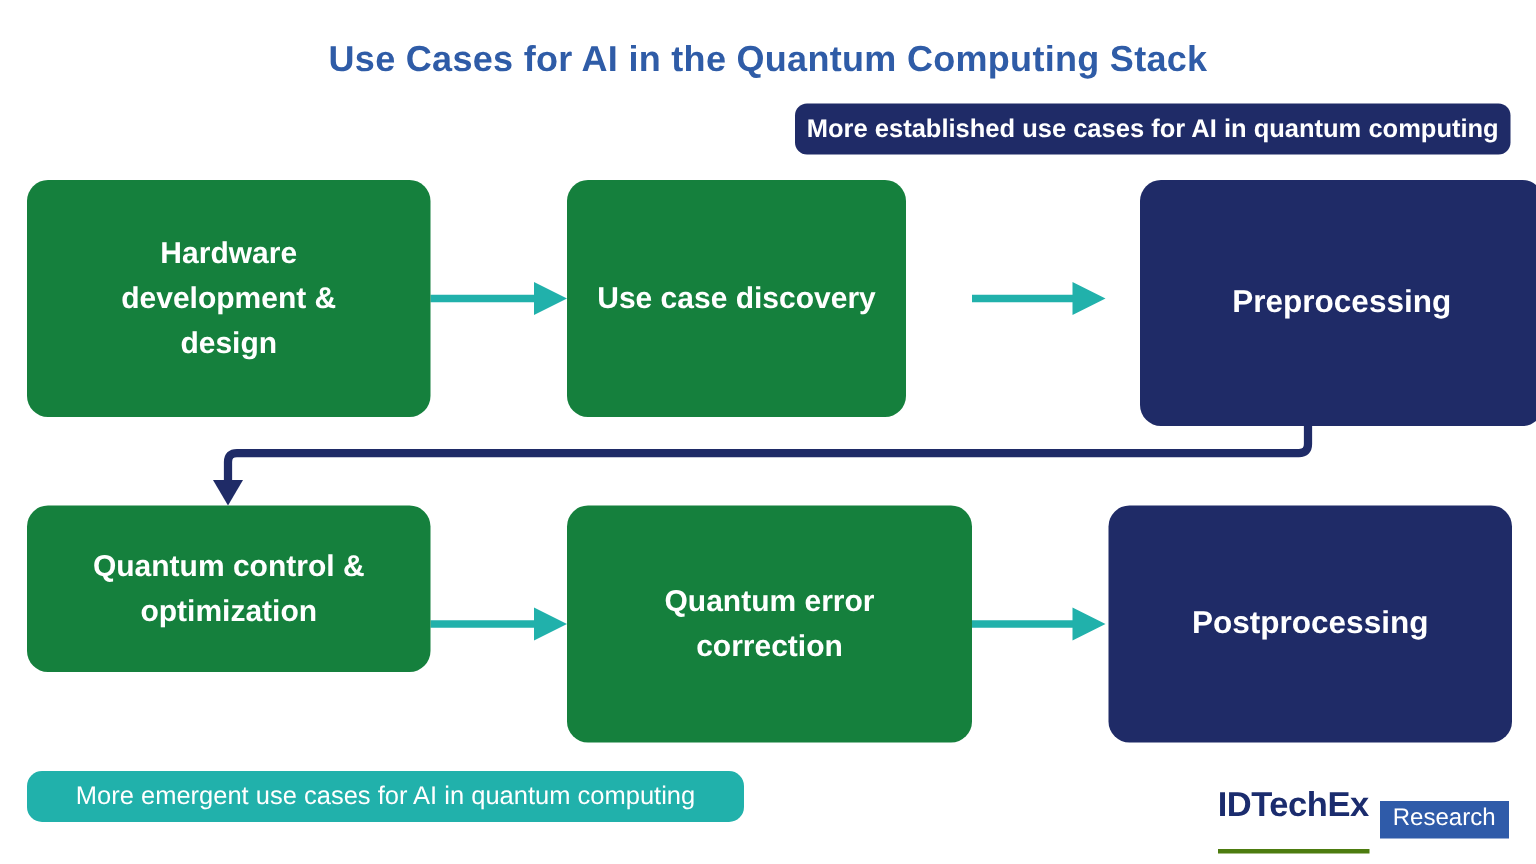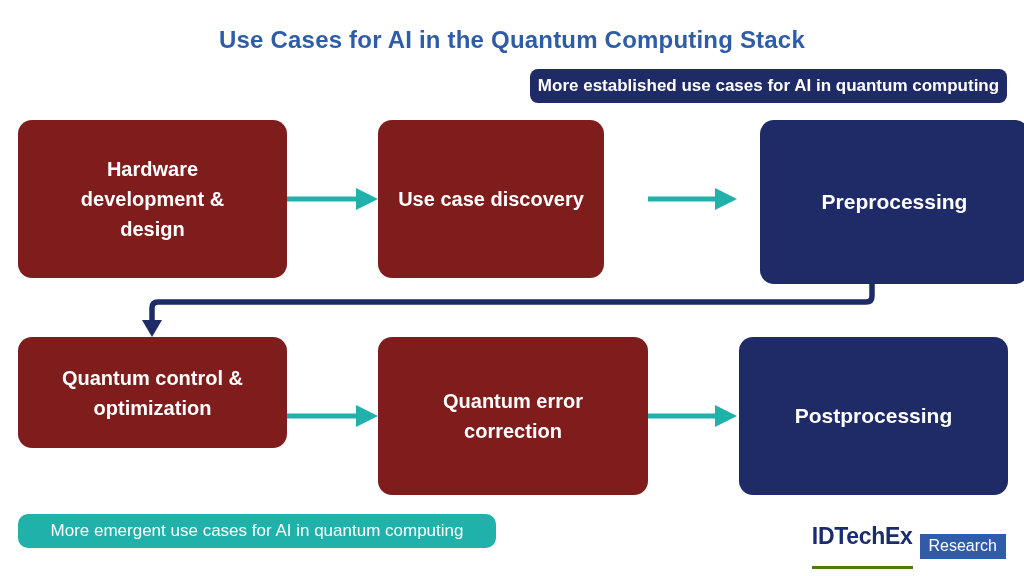--- a/index.html
+++ b/index.html
@@ -65,21 +65,21 @@
     text-align: center;
     border-radius: 14px;
     color: #ffffff;
     font-size: 20px;
     font-weight: 700;
     line-height: 1.5;
     white-space: pre-line;
     padding: 0 14px;
     box-sizing: border-box;
   }
-  .teal { background: #7f1d1d; }
+  .teal { background: #15803d; }
   .navy { background: #1F2B67; font-size: 21px; }
   .box-hardware        { left: 18px;  top: 120px; width: 269px; height: 158px; }
   .box-usecase         { left: 378px; top: 120px; width: 226px; height: 158px; }
   .box-preprocessing   { left: 760px; top: 120px; width: 269px; height: 164px; }
   .box-qcontrol        { left: 18px;  top: 337px; width: 269px; height: 111px; }
   .box-qerror          { left: 378px; top: 337px; width: 270px; height: 158px; }
   .box-postprocessing  { left: 739px; top: 337px; width: 269px; height: 158px; }
   .logo {
     position: absolute;
     right: 18px;

